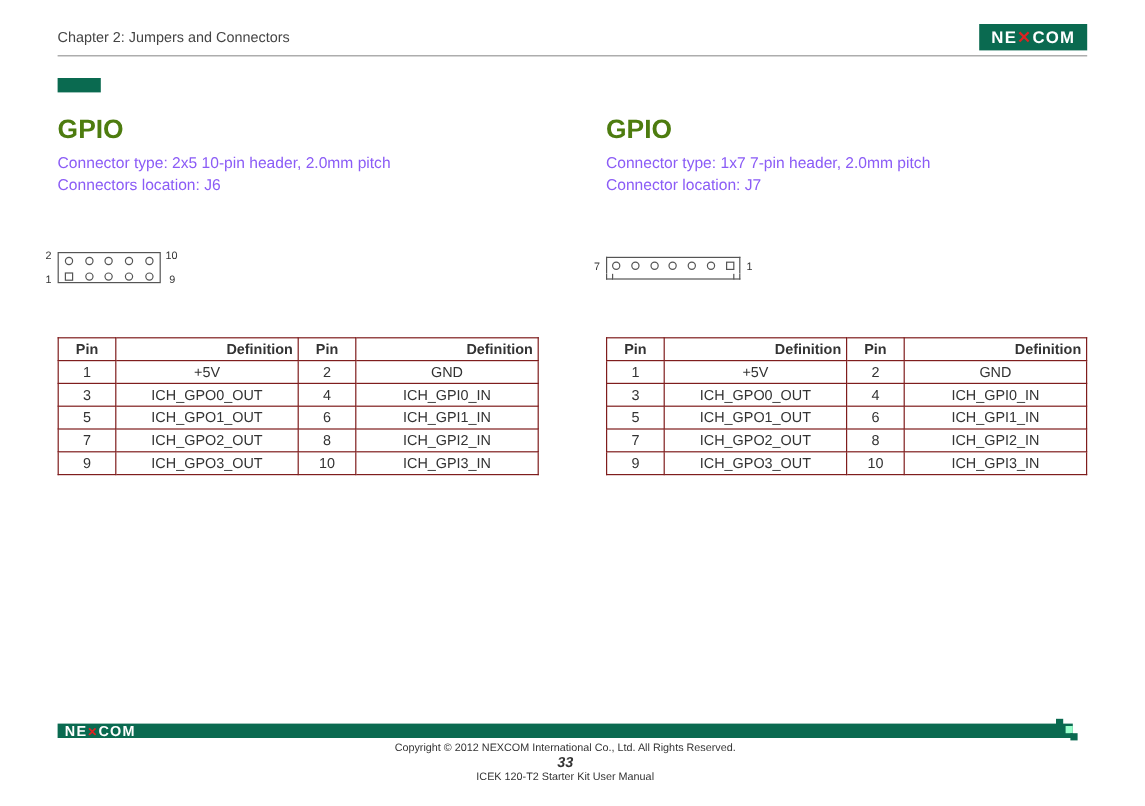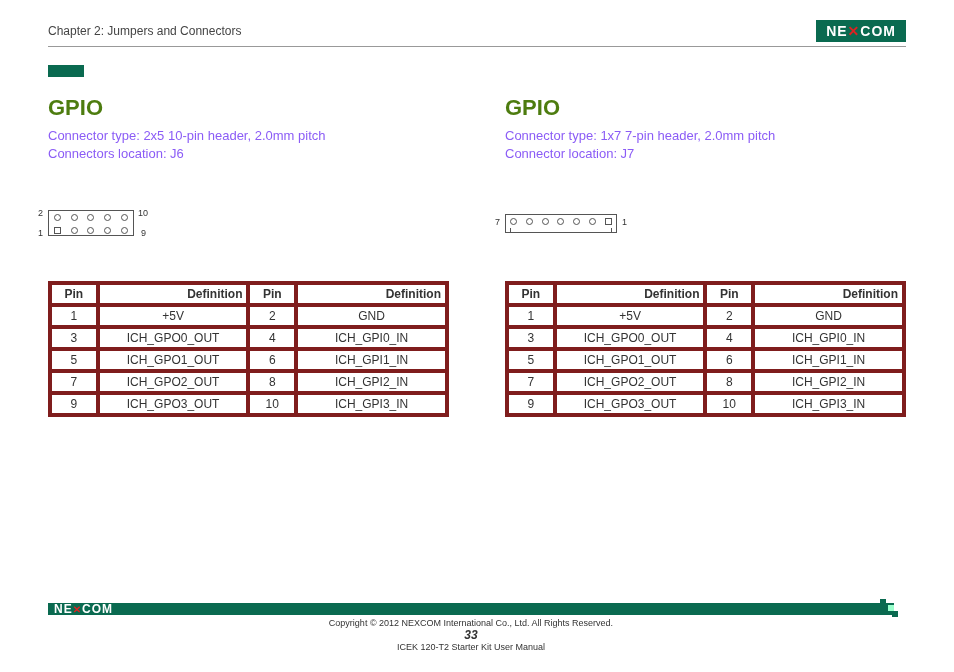--- a/index.html
+++ b/index.html
@@ -120,21 +120,21 @@
   }
   .hdr-1x7 .foot .notch {
     flex:0 0 6px; border:1px solid #555; border-top:none; height:5px;
   }
   table.pintable {
     border-collapse: collapse;
     width: 100%;
     font-size: 12px;
   }
   table.pintable th, table.pintable td {
-    border:4px solid #7f1d1d;
+    border:1px solid #7f1d1d;
     padding: 2px 4px;
     text-align:center;
     font-weight:normal;
   }
   table.pintable th {
     font-weight:bold;
   }
   table.pintable .pincol { width:12%; }
   table.pintable .defcol { width:38%;text-align:right; }
 

